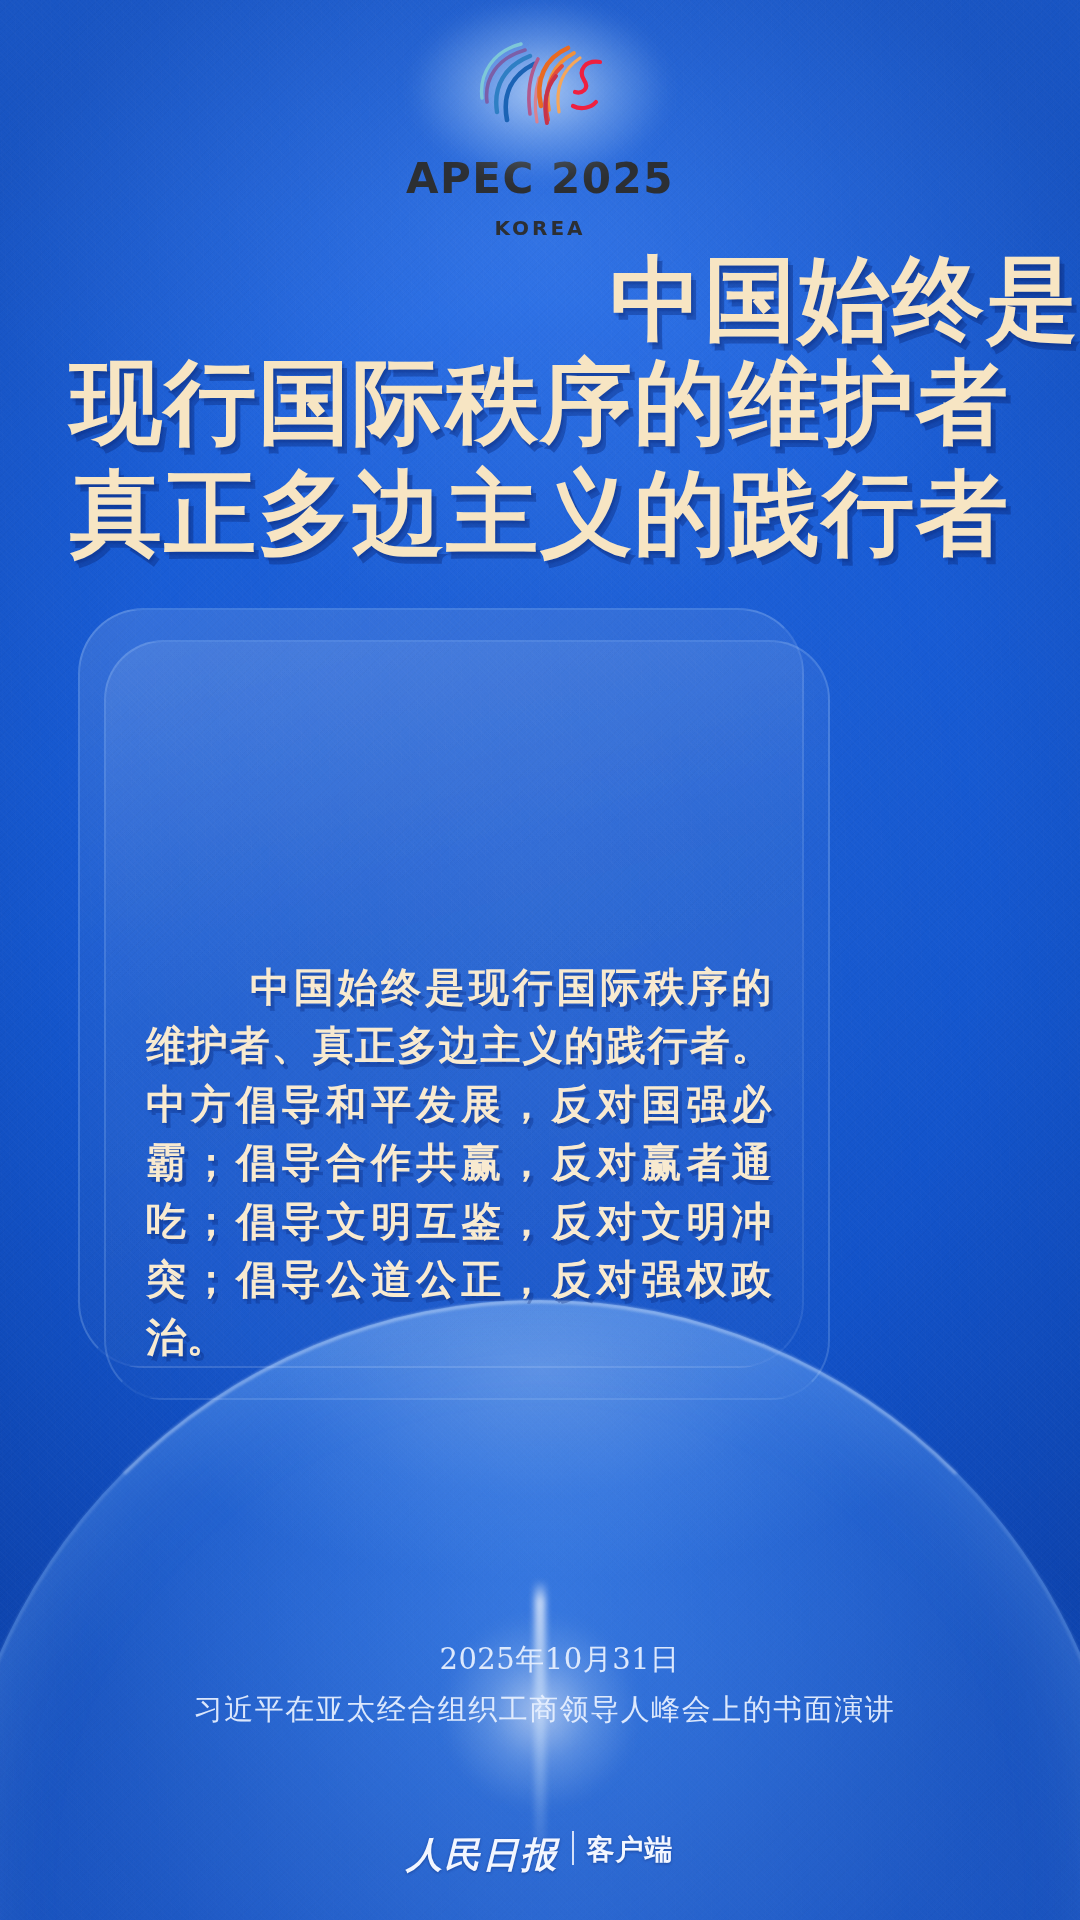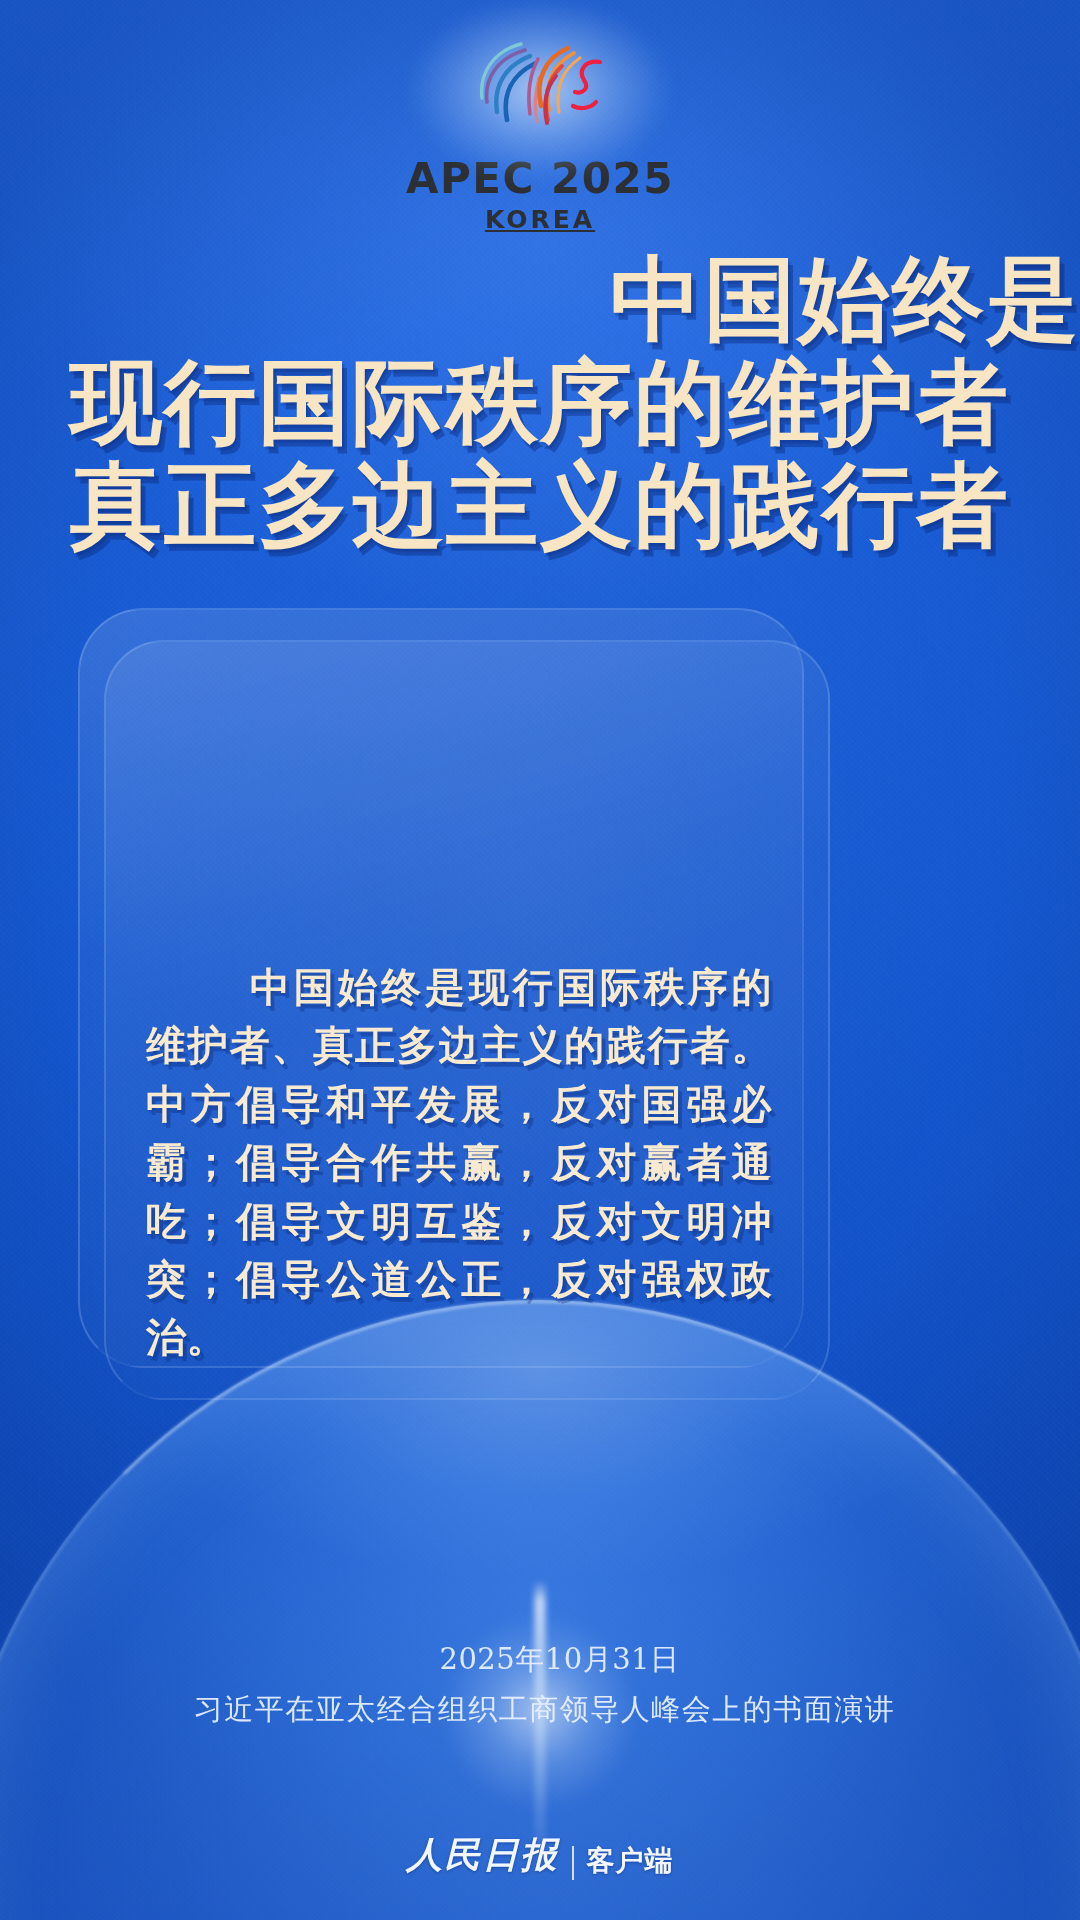--- a/index.html
+++ b/index.html
@@ -59,49 +59,48 @@
   .logo-apec{
     margin-top:4px;
     font-family:"DejaVu Sans", sans-serif;
     font-weight:bold;
     font-size:42px;
     letter-spacing:1.5px;
     color:#2c2f33;
     line-height:1;
   }
   .logo-korea{
-    margin-top:7px;
+    margin-top:18px;
     font-family:"DejaVu Sans", sans-serif;
     font-weight:bold;
-    font-size:25px;
+    font-size:20px;
     letter-spacing:3px;
     color:#2c2f33;
     line-height:1;
-    text-decoration:underline;
   }
 
   
   .headline{
     position:absolute; left:0; right:0; top:248px;
     text-align:center;
   }
   .hl{
     display:block;
     font-family:"DejaVu Serif", serif;
     font-weight:bold;
     color:#f7e5c3;
     line-height:1.12;
     text-shadow:
       5px 7px 0 rgba(10,40,120,.40),
       2px 3px 2px rgba(10,40,120,.33);
     letter-spacing:2px;
   }
   .hl-1{ font-size:92px;text-align:right; }
   .hl-2{ font-size:92px; }
-  .hl-3{ font-size:92px; margin-top:0;text-align:center; }
+  .hl-3{ font-size:92px; margin-top:8px;text-align:center; }
 
   
   .card-outer{
     position:absolute;
     left:78px; top:608px;
     width:726px; height:760px;
     border-radius:66px;
     background:linear-gradient(165deg, rgba(255,255,255,.13) 0%, rgba(255,255,255,.045) 38%, rgba(255,255,255,.015) 100%);
     border:2px solid rgba(190,222,255,.22);
     border-bottom-color:rgba(190,222,255,.07);
@@ -180,21 +179,21 @@
     position:absolute;
     left:50%; bottom:40px; transform:translateX(-50%);
     width:11px; height:300px;
     background:linear-gradient(to top, rgba(215,236,255,0) 0%, rgba(228,242,255,.46) 62%, rgba(255,255,255,.72) 93%, rgba(255,255,255,0) 100%);
     filter:blur(3px);
   }
 
   
   .brand{
     position:absolute; left:0; right:0; bottom:40px;
-    display:flex; align-items:flex-end; justify-content:center; gap:13px;
+    display:flex; align-items:flex-start; justify-content:center; gap:13px;
     color:#f2f6ff;
   }
   .brand-cn{
     font-family:"DejaVu Serif", serif;
     font-style:italic;
     font-weight:bold;
     font-size:36px;
     letter-spacing:2px;
     text-shadow:0 1px 3px rgba(0,25,90,.4);
   }

